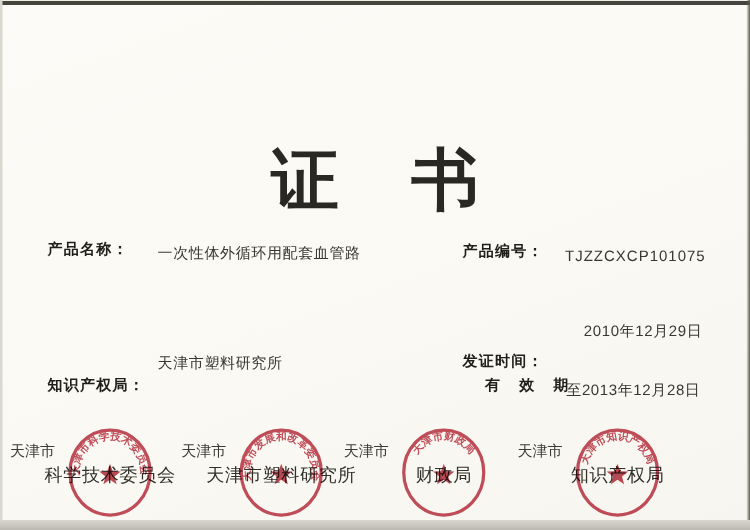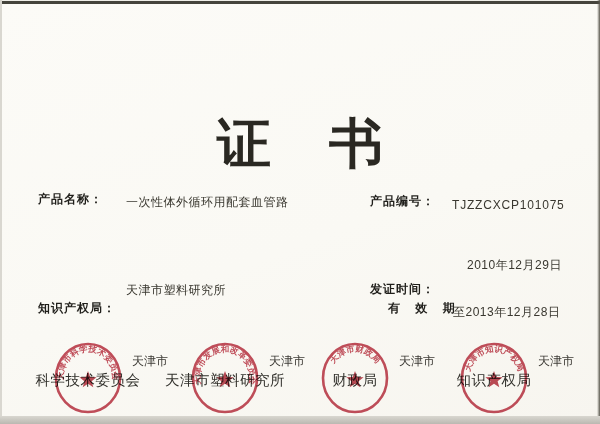--- a/index.html
+++ b/index.html
@@ -57,21 +57,21 @@
   }
   .val {
     position: absolute;
     font-size: 12px; color: #39372f;
     letter-spacing: 0.5px; white-space: nowrap; line-height: 20px;
   }
 
   .seal-block { position: absolute; width: 160px; height: 86px; top: 338px; }
   .seal-org-1 {
     position: absolute; top: 15px; left: 0; width: 100%;
-    text-align: right; font-size: 12px; color: #3c3a35; white-space: nowrap;
+    text-align: left; font-size: 12px; color: #3c3a35; white-space: nowrap;
   }
   .seal-org-2 {
     position: absolute; top: 33px; left: 0; width: 100%;
     text-align: center; font-size: 14.5px; color: #31302b;
     letter-spacing: 0.5px; white-space: nowrap;
   }
   .seal-svg {
     position: absolute; left: 43px; top: 2px;
     mix-blend-mode: multiply; opacity: 0.93;
   }

